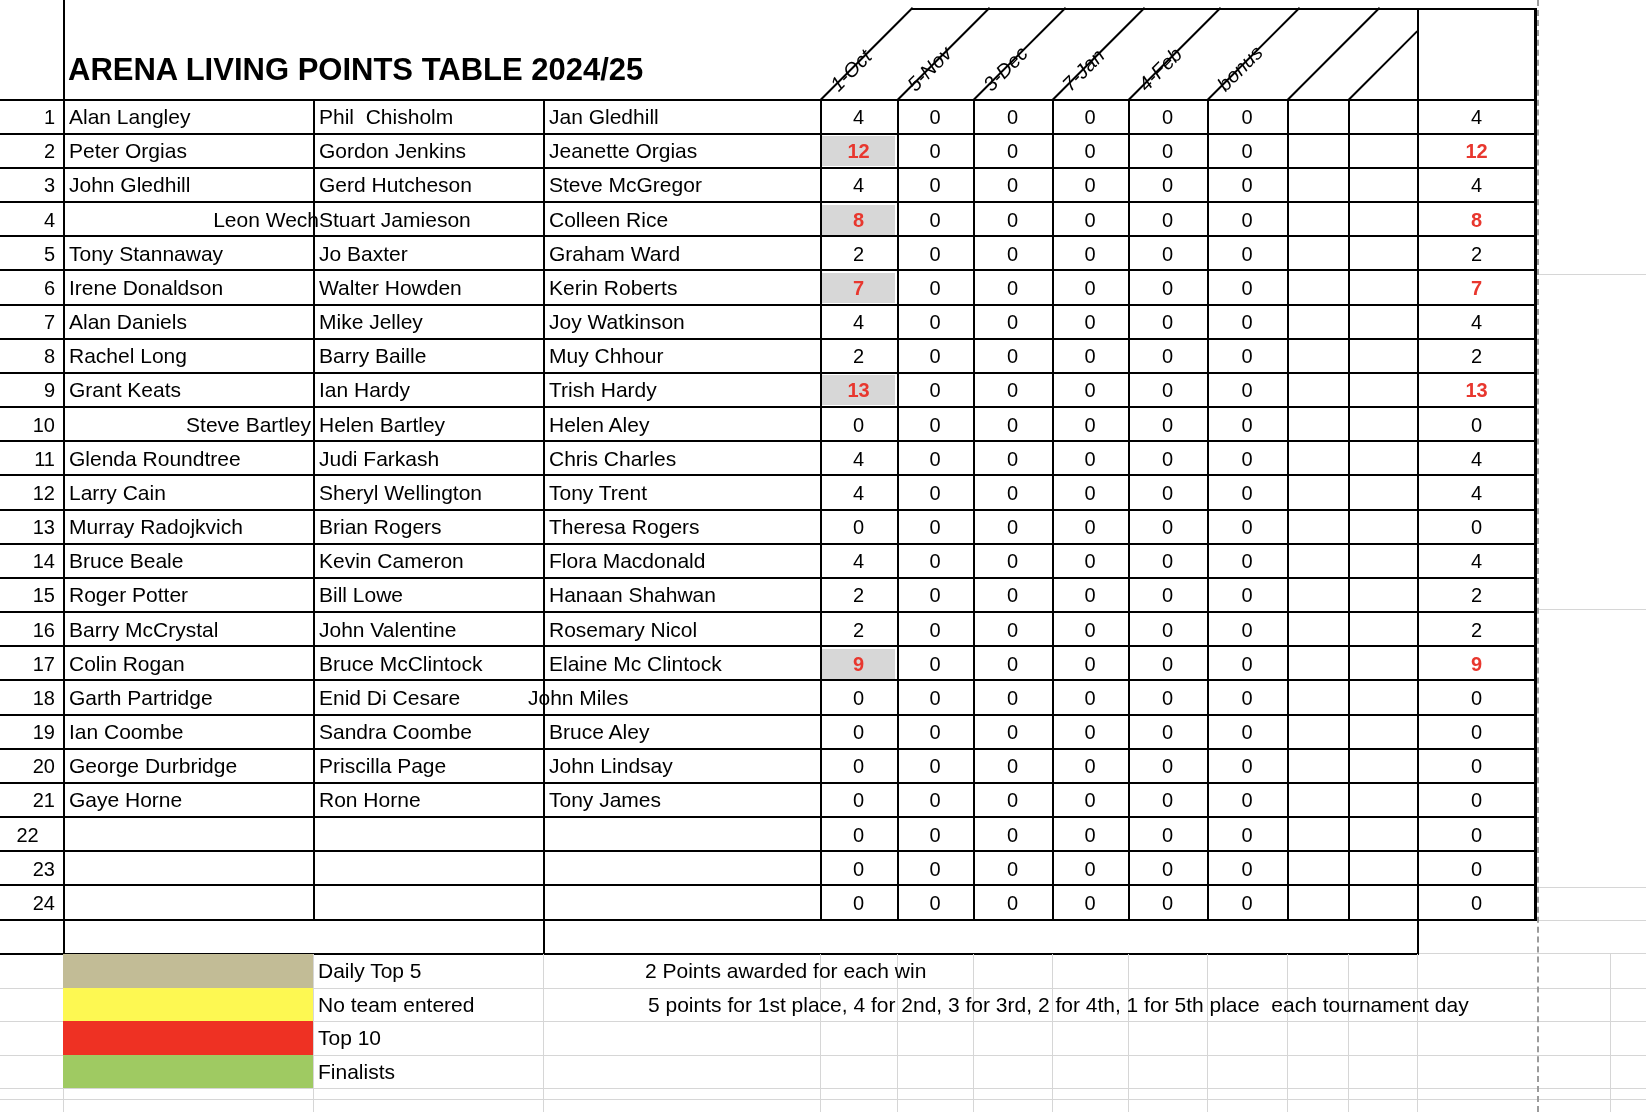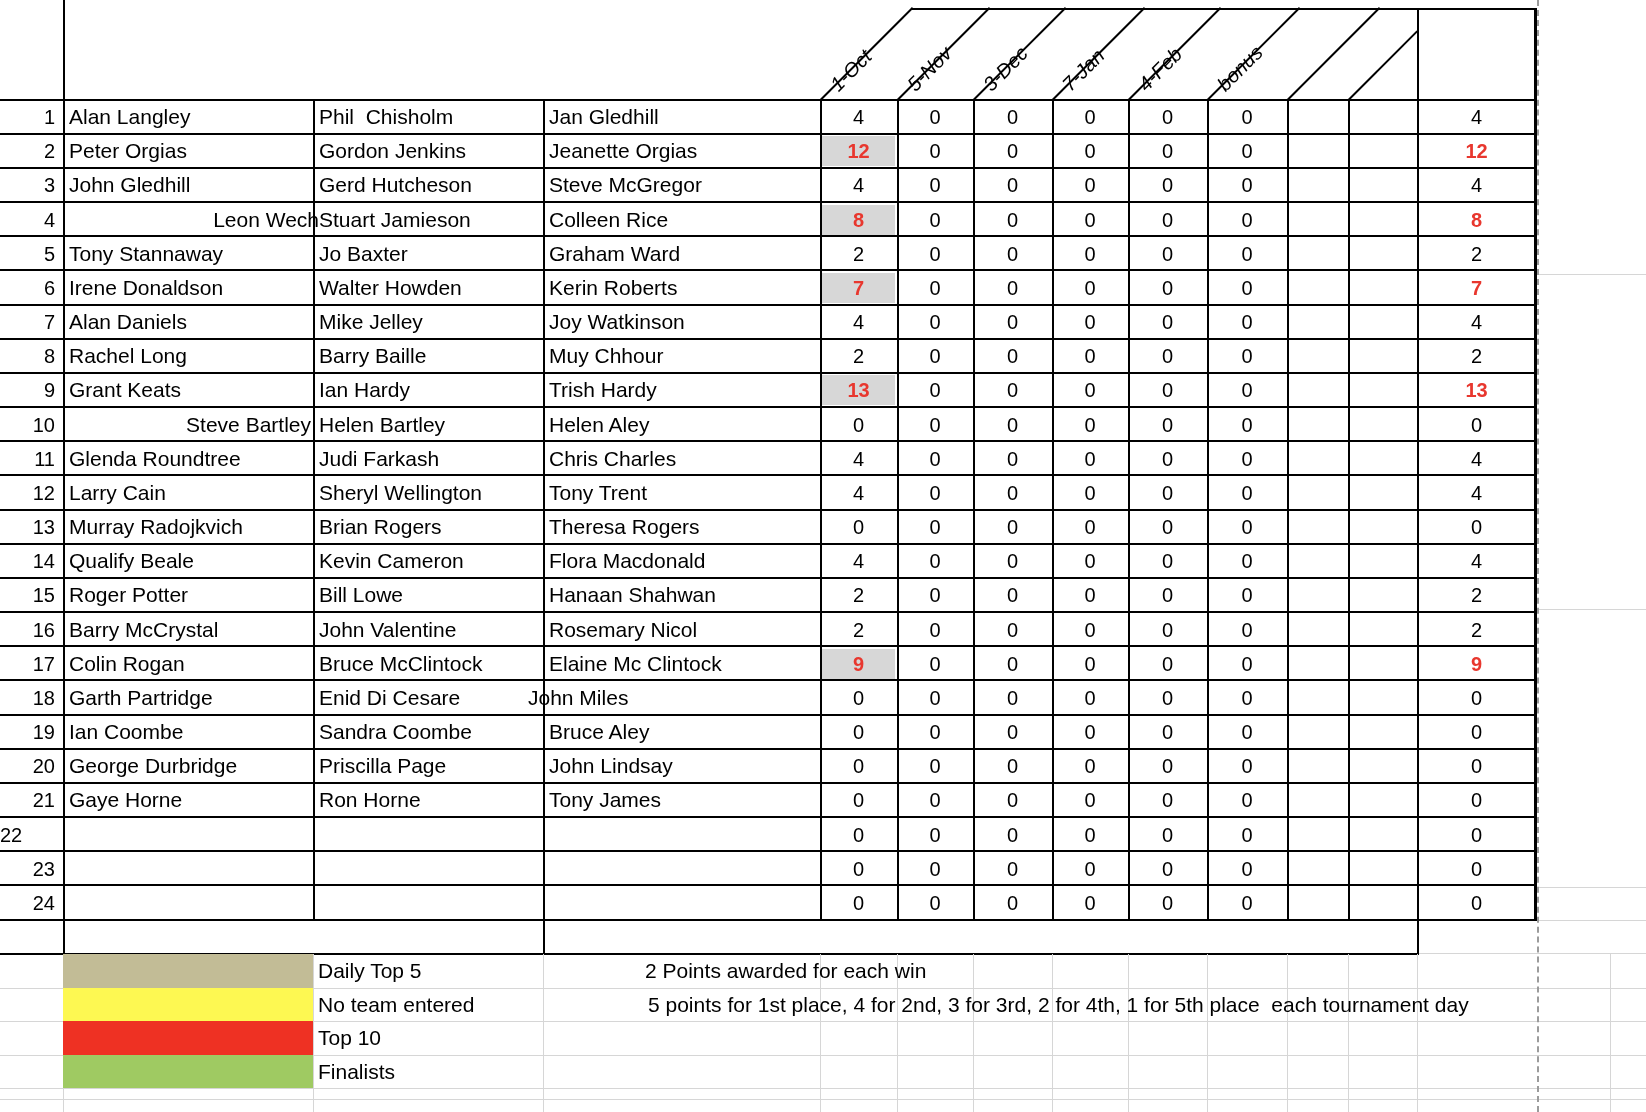--- a/index.html
+++ b/index.html
@@ -18,20 +18,21 @@
   .legend-row{position:absolute;left:0;width:1646px;height:33.5px;}
   .swatch{position:absolute;left:63px;top:0;width:250px;height:100%;}
   .lg-label{position:absolute;left:318px;top:0;height:100%;font-size:21px;line-height:33.5px;white-space:pre;}
   .note{position:absolute;font-size:21px;height:33.5px;line-height:33.5px;white-space:pre;}
 </style>
 </head>
 <body>
 
 <div class="sheet">
 
+  <div class="title">ARENA LIVING POINTS TABLE 2024/25</div>
   <div id="diag-layer">
       <div class="diag" style="left: 820px; top: 99px; width: 130px;"></div>
       <div class="diag" style="left: 897px; top: 99px; width: 130px;"></div>
       <div class="diag" style="left: 973px; top: 99px; width: 130px;"></div>
       <div class="diag" style="left: 1052px; top: 99px; width: 130px;"></div>
       <div class="diag" style="left: 1128px; top: 99px; width: 130px;"></div>
       <div class="diag" style="left: 1207px; top: 99px; width: 130px;"></div>
       <div class="diag" style="left: 1287px; top: 99px; width: 130px;"></div>
       <div class="diag" style="left: 1348px; top: 99px; width: 97px;"></div>
       <div class="dlabel" style="left: 842px; top: 72px;">1-Oct</div>
@@ -180,21 +181,21 @@
       <div class="cell name" style="left: 313px; top: 510px; width: 222px; height: 34.1667px; line-height: 34.1667px; text-align: left; padding-left: 6px;">Brian Rogers</div>
       <div class="cell name" style="left: 543px; top: 510px; width: 269px; height: 34.1667px; line-height: 34.1667px; text-align: left; padding-left: 6px;">Theresa Rogers</div>
       <div class="cell" style="left: 820px; top: 510px; width: 77px; height: 34.1667px; line-height: 34.1667px; text-align: center;">0</div>
       <div class="cell" style="left: 897px; top: 510px; width: 76px; height: 34.1667px; line-height: 34.1667px; text-align: center;">0</div>
       <div class="cell" style="left: 973px; top: 510px; width: 79px; height: 34.1667px; line-height: 34.1667px; text-align: center;">0</div>
       <div class="cell" style="left: 1052px; top: 510px; width: 76px; height: 34.1667px; line-height: 34.1667px; text-align: center;">0</div>
       <div class="cell" style="left: 1128px; top: 510px; width: 79px; height: 34.1667px; line-height: 34.1667px; text-align: center;">0</div>
       <div class="cell" style="left: 1207px; top: 510px; width: 80px; height: 34.1667px; line-height: 34.1667px; text-align: center;">0</div>
       <div class="cell" style="left: 1417px; top: 510px; width: 119px; height: 34.1667px; line-height: 34.1667px; text-align: center;">0</div>
       <div class="cell" style="left: 0px; top: 544.167px; width: 55px; height: 34.1667px; line-height: 34.1667px; text-align: right; padding-right: 8px;">14</div>
-      <div class="cell name" style="left: 63px; top: 544.167px; width: 242px; height: 34.1667px; line-height: 34.1667px; text-align: left; padding-left: 6px;">Qualify Beale</div>
+      <div class="cell name" style="left: 63px; top: 544.167px; width: 242px; height: 34.1667px; line-height: 34.1667px; text-align: left; padding-left: 6px;">Bruce Beale</div>
       <div class="cell name" style="left: 313px; top: 544.167px; width: 222px; height: 34.1667px; line-height: 34.1667px; text-align: left; padding-left: 6px;">Kevin Cameron</div>
       <div class="cell name" style="left: 543px; top: 544.167px; width: 269px; height: 34.1667px; line-height: 34.1667px; text-align: left; padding-left: 6px;">Flora Macdonald</div>
       <div class="cell" style="left: 820px; top: 544.167px; width: 77px; height: 34.1667px; line-height: 34.1667px; text-align: center;">4</div>
       <div class="cell" style="left: 897px; top: 544.167px; width: 76px; height: 34.1667px; line-height: 34.1667px; text-align: center;">0</div>
       <div class="cell" style="left: 973px; top: 544.167px; width: 79px; height: 34.1667px; line-height: 34.1667px; text-align: center;">0</div>
       <div class="cell" style="left: 1052px; top: 544.167px; width: 76px; height: 34.1667px; line-height: 34.1667px; text-align: center;">0</div>
       <div class="cell" style="left: 1128px; top: 544.167px; width: 79px; height: 34.1667px; line-height: 34.1667px; text-align: center;">0</div>
       <div class="cell" style="left: 1207px; top: 544.167px; width: 80px; height: 34.1667px; line-height: 34.1667px; text-align: center;">0</div>
       <div class="cell" style="left: 1417px; top: 544.167px; width: 119px; height: 34.1667px; line-height: 34.1667px; text-align: center;">4</div>
       <div class="cell" style="left: 0px; top: 578.333px; width: 55px; height: 34.1667px; line-height: 34.1667px; text-align: right; padding-right: 8px;">15</div>
@@ -267,21 +268,21 @@
       <div class="cell name" style="left: 63px; top: 783.333px; width: 242px; height: 34.1667px; line-height: 34.1667px; text-align: left; padding-left: 6px;">Gaye Horne</div>
       <div class="cell name" style="left: 313px; top: 783.333px; width: 222px; height: 34.1667px; line-height: 34.1667px; text-align: left; padding-left: 6px;">Ron Horne</div>
       <div class="cell name" style="left: 543px; top: 783.333px; width: 269px; height: 34.1667px; line-height: 34.1667px; text-align: left; padding-left: 6px;">Tony James</div>
       <div class="cell" style="left: 820px; top: 783.333px; width: 77px; height: 34.1667px; line-height: 34.1667px; text-align: center;">0</div>
       <div class="cell" style="left: 897px; top: 783.333px; width: 76px; height: 34.1667px; line-height: 34.1667px; text-align: center;">0</div>
       <div class="cell" style="left: 973px; top: 783.333px; width: 79px; height: 34.1667px; line-height: 34.1667px; text-align: center;">0</div>
       <div class="cell" style="left: 1052px; top: 783.333px; width: 76px; height: 34.1667px; line-height: 34.1667px; text-align: center;">0</div>
       <div class="cell" style="left: 1128px; top: 783.333px; width: 79px; height: 34.1667px; line-height: 34.1667px; text-align: center;">0</div>
       <div class="cell" style="left: 1207px; top: 783.333px; width: 80px; height: 34.1667px; line-height: 34.1667px; text-align: center;">0</div>
       <div class="cell" style="left: 1417px; top: 783.333px; width: 119px; height: 34.1667px; line-height: 34.1667px; text-align: center;">0</div>
-      <div class="cell" style="left: 0px; top: 817.5px; width: 55px; height: 34.1667px; line-height: 34.1667px; text-align: left; padding-right: 24px;">22</div>
+      <div class="cell" style="left: 0px; top: 817.5px; width: 55px; height: 34.1667px; line-height: 34.1667px; text-align: center; padding-right: 24px;">22</div>
       <div class="cell name" style="left: 63px; top: 817.5px; width: 242px; height: 34.1667px; line-height: 34.1667px; text-align: left; padding-left: 6px;"></div>
       <div class="cell name" style="left: 313px; top: 817.5px; width: 222px; height: 34.1667px; line-height: 34.1667px; text-align: left; padding-left: 6px;"></div>
       <div class="cell name" style="left: 543px; top: 817.5px; width: 269px; height: 34.1667px; line-height: 34.1667px; text-align: left; padding-left: 6px;"></div>
       <div class="cell" style="left: 820px; top: 817.5px; width: 77px; height: 34.1667px; line-height: 34.1667px; text-align: center;">0</div>
       <div class="cell" style="left: 897px; top: 817.5px; width: 76px; height: 34.1667px; line-height: 34.1667px; text-align: center;">0</div>
       <div class="cell" style="left: 973px; top: 817.5px; width: 79px; height: 34.1667px; line-height: 34.1667px; text-align: center;">0</div>
       <div class="cell" style="left: 1052px; top: 817.5px; width: 76px; height: 34.1667px; line-height: 34.1667px; text-align: center;">0</div>
       <div class="cell" style="left: 1128px; top: 817.5px; width: 79px; height: 34.1667px; line-height: 34.1667px; text-align: center;">0</div>
       <div class="cell" style="left: 1207px; top: 817.5px; width: 80px; height: 34.1667px; line-height: 34.1667px; text-align: center;">0</div>
       <div class="cell" style="left: 1417px; top: 817.5px; width: 119px; height: 34.1667px; line-height: 34.1667px; text-align: center;">0</div>

